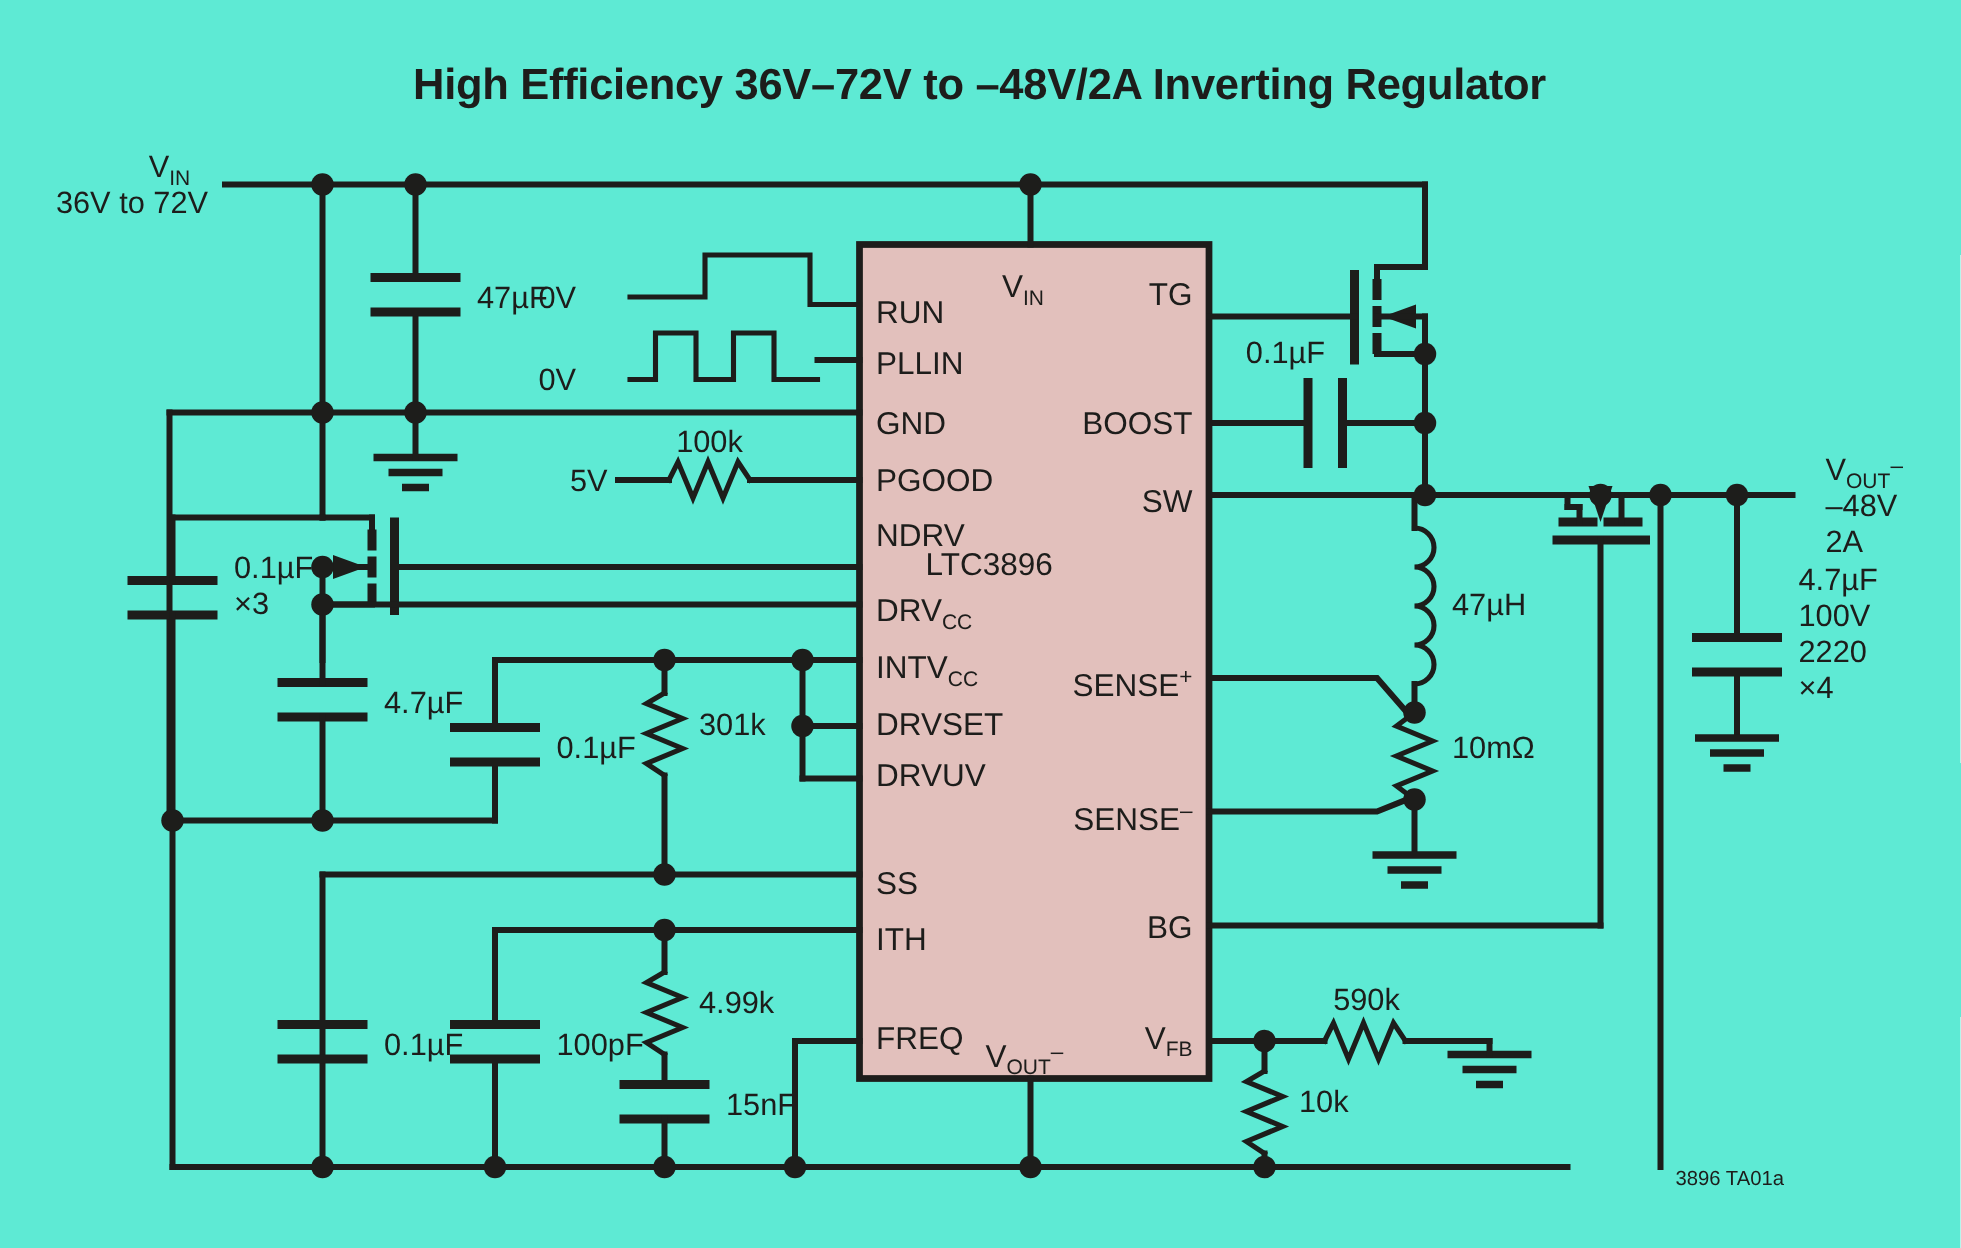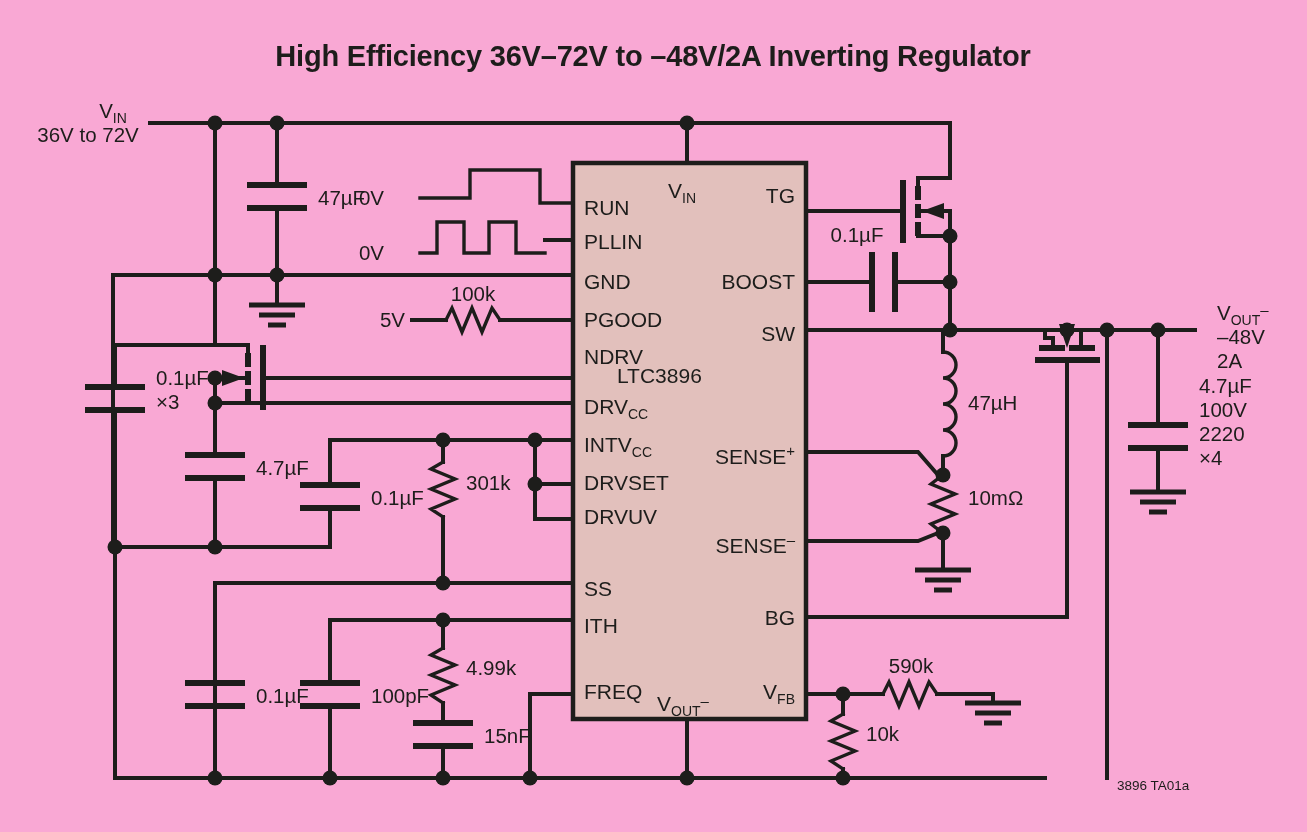--- a/index.html
+++ b/index.html
@@ -1,18 +1,18 @@
 <!DOCTYPE html>
 <html><head>
 <meta charset="utf-8">
 <style>
   html,body{margin:0;padding:0;background:#ffffff;}
   body{width:1307px;height:832px;overflow:hidden;
        font-family:"Liberation Sans",sans-serif;color:#1a1a1a;}
-  #root{position:relative;width:1307px;height:832px;background:#f9a8d4;}
+  #root{position:relative;width:1307px;height:832px;background:#5eead4;}
   svg{display:block;}
   .wire{stroke:#1d1d1b;stroke-width:4;fill:none;stroke-linecap:square;}
   .thin{stroke:#1d1d1b;stroke-width:3.4;fill:none;stroke-linecap:square;}
   .icbox{fill:#e2c0bc;stroke:#1d1d1b;stroke-width:4.5;}
   .dot{fill:#1d1d1b;}
   .plate{stroke:#1d1d1b;stroke-width:6;stroke-linecap:butt;}
   .gndbar{stroke:#1d1d1b;stroke-linecap:butt;}
   .lbl{font-family:"Liberation Sans",sans-serif;font-size:20.5px;fill:#1d1d1b;}
   .pin{font-family:"Liberation Sans",sans-serif;font-size:21px;fill:#1d1d1b;}
   .sub{font-size:14px;}

